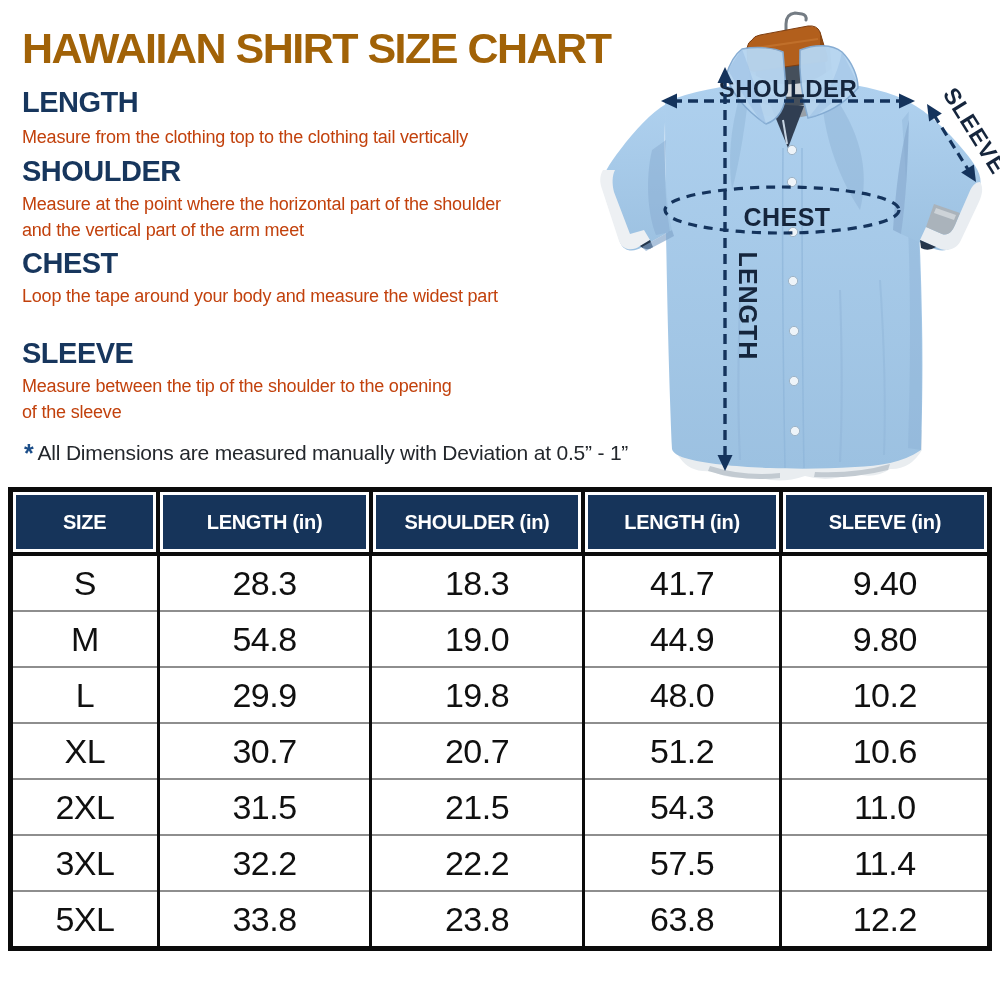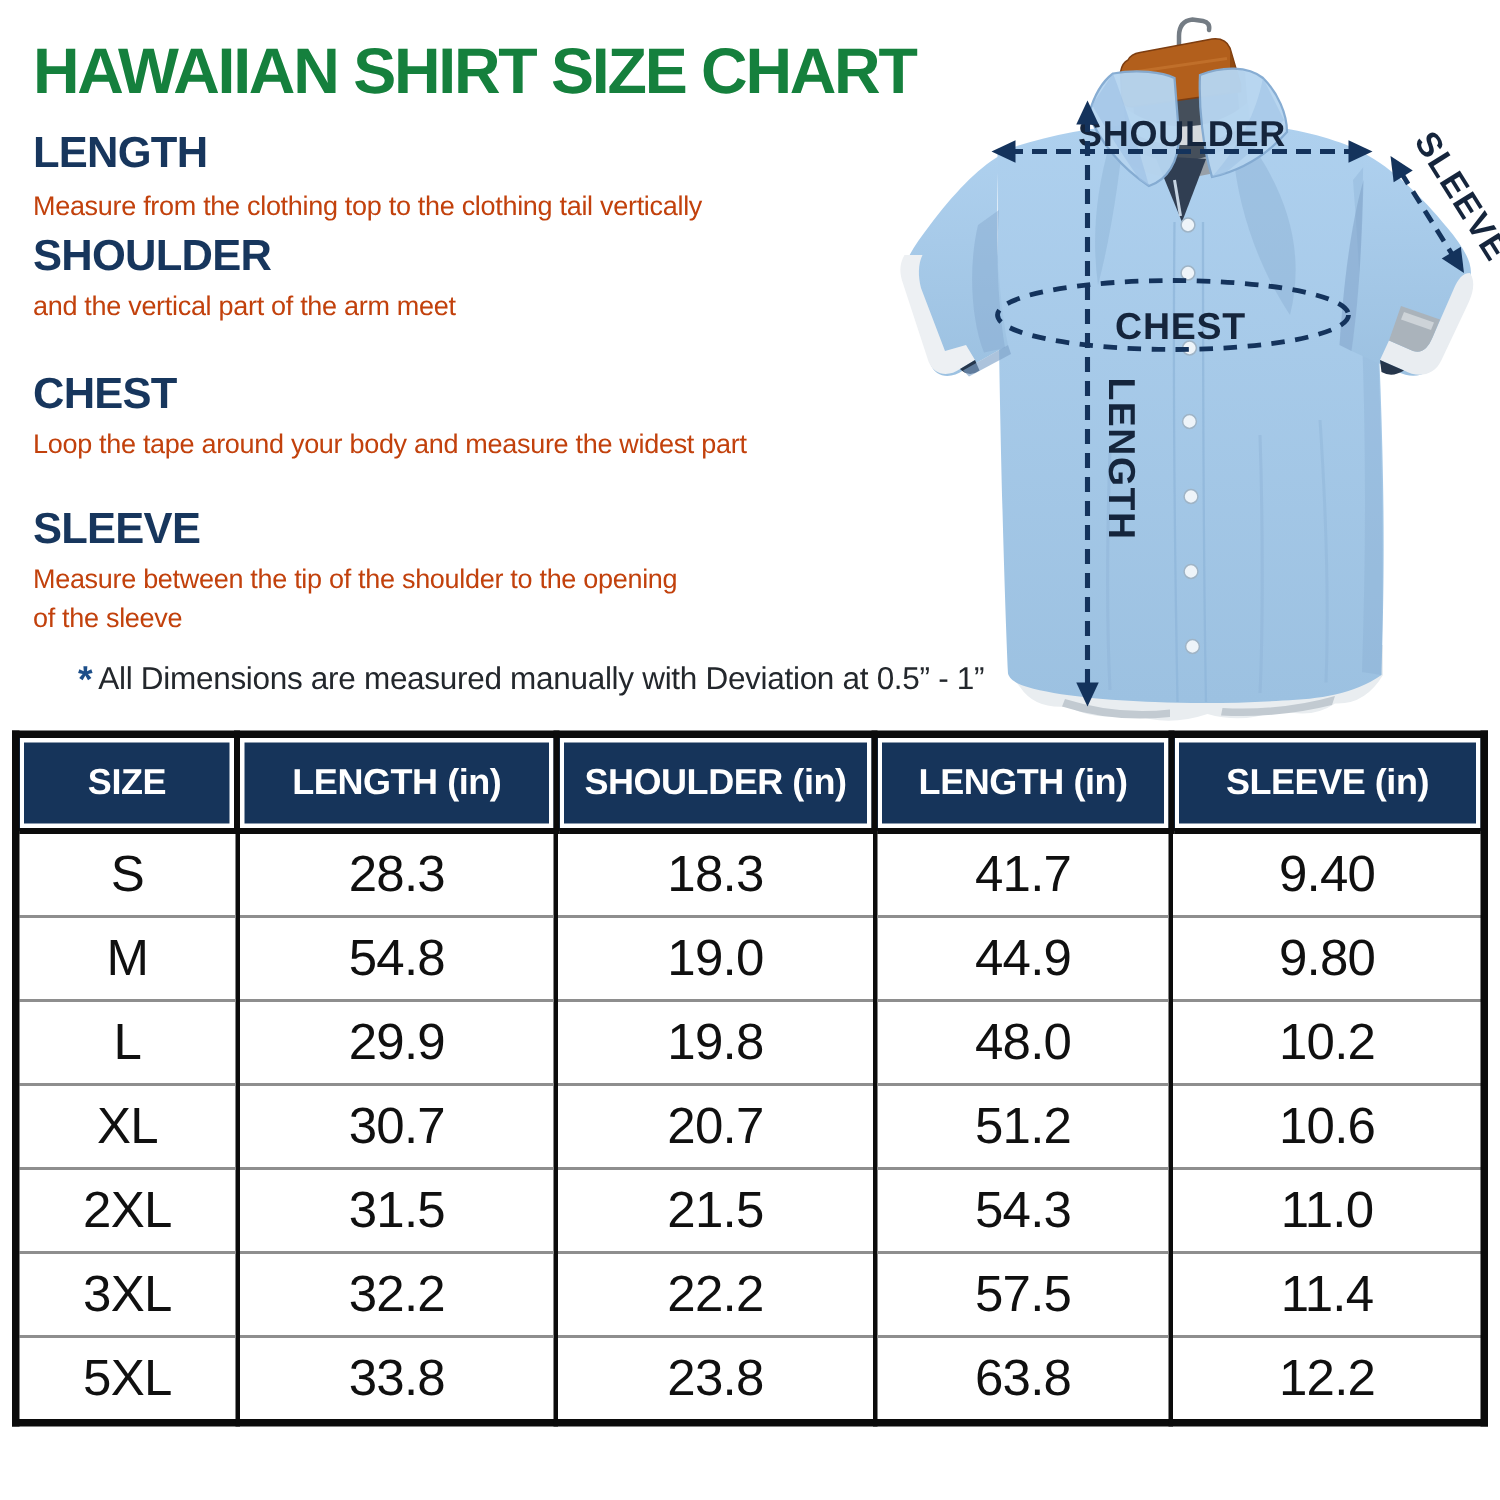--- a/index.html
+++ b/index.html
@@ -4,53 +4,53 @@
 <style>
   html,body { margin:0; padding:0; background:#ffffff; }
   .page {
     position:relative; width:1000px; height:1000px; background:#ffffff;
     font-family:"Liberation Sans", sans-serif; overflow:hidden;
   }
   
   .info { position:absolute; left:0; top:0; width:630px; height:487px; }
   .title {
     position:absolute; left:22px; top:24px; font-size:43px; font-weight:bold;
-    color:#15803d; letter-spacing:-1.5px; white-space:nowrap;
+    color:#a16207; letter-spacing:-1.5px; white-space:nowrap;
   }
   .def-term {
     position:absolute; left:22px; font-size:29px; font-weight:bold;
     color:#17365d; letter-spacing:-0.5px;
   }
   .def-desc {
     position:absolute; left:22px; font-size:18px; color:#c2410c;
     line-height:26px; letter-spacing:-0.2px;
   }
   .def-desc span { display:block; }
   .t0 { top:86px; }  .d0 { top:124px; }
   .t1 { top:155px; } .d1 { top:191px; }
   .t2 { top:247px; } .d2 { top:283px; }
   .t3 { top:337px; } .d3 { top:373px; }
   .note {
-    position:absolute; left:52px; top:437px; font-size:21px; color:#23272c;
+    position:absolute; left:24px; top:437px; font-size:21px; color:#23272c;
     letter-spacing:-0.2px; white-space:nowrap;
   }
   .note .star {
     color:#1c4e89; font-weight:bold; font-size:25px; margin-right:4px;
     position:relative; top:2px;
   }
   
   .shirt-wrap { position:absolute; left:590px; top:0; width:410px; height:487px; }
   
   table.size-table {
     position:absolute; left:8px; top:487px; width:984px;
     border-collapse:collapse; table-layout:fixed;
     border:5px solid #0b0b0b; background:#ffffff;
   }
   .size-table th {
-    background:#16345a; color:#ffffff; font-size:24px; font-weight:bold;
+    background:#16345a; color:#ffffff; font-size:20px; font-weight:bold;
     height:58px; text-align:center; border:4px solid #0b0b0b;
     box-shadow: inset 0 0 0 3px #ffffff; letter-spacing:-0.3px;
   }
   .size-table td {
     height:52px; text-align:center; font-size:34px; color:#101010;
     border-left:3px solid #0b0b0b; border-right:3px solid #0b0b0b;
     border-top:2px solid #8e8e8e; border-bottom:2px solid #8e8e8e;
     letter-spacing:-0.5px;
   }
   .size-table col.c0 { width:15.1%; }
@@ -69,20 +69,21 @@
   <div class="info">
     <div class="title">HAWAIIAN SHIRT SIZE CHART</div>
 
     <div class="def-term t0">LENGTH</div>
     <div class="def-desc d0">
       <span>Measure from the clothing top to the clothing tail vertically</span>
     </div>
 
     <div class="def-term t1">SHOULDER</div>
     <div class="def-desc d1">
+      <span>Measure at the point where the horizontal part of the shoulder</span>
       <span>and the vertical part of the arm meet</span>
     </div>
 
     <div class="def-term t2">CHEST</div>
     <div class="def-desc d2">
       <span>Loop the tape around your body and measure the widest part</span>
     </div>
 
     <div class="def-term t3">SLEEVE</div>
     <div class="def-desc d3">

